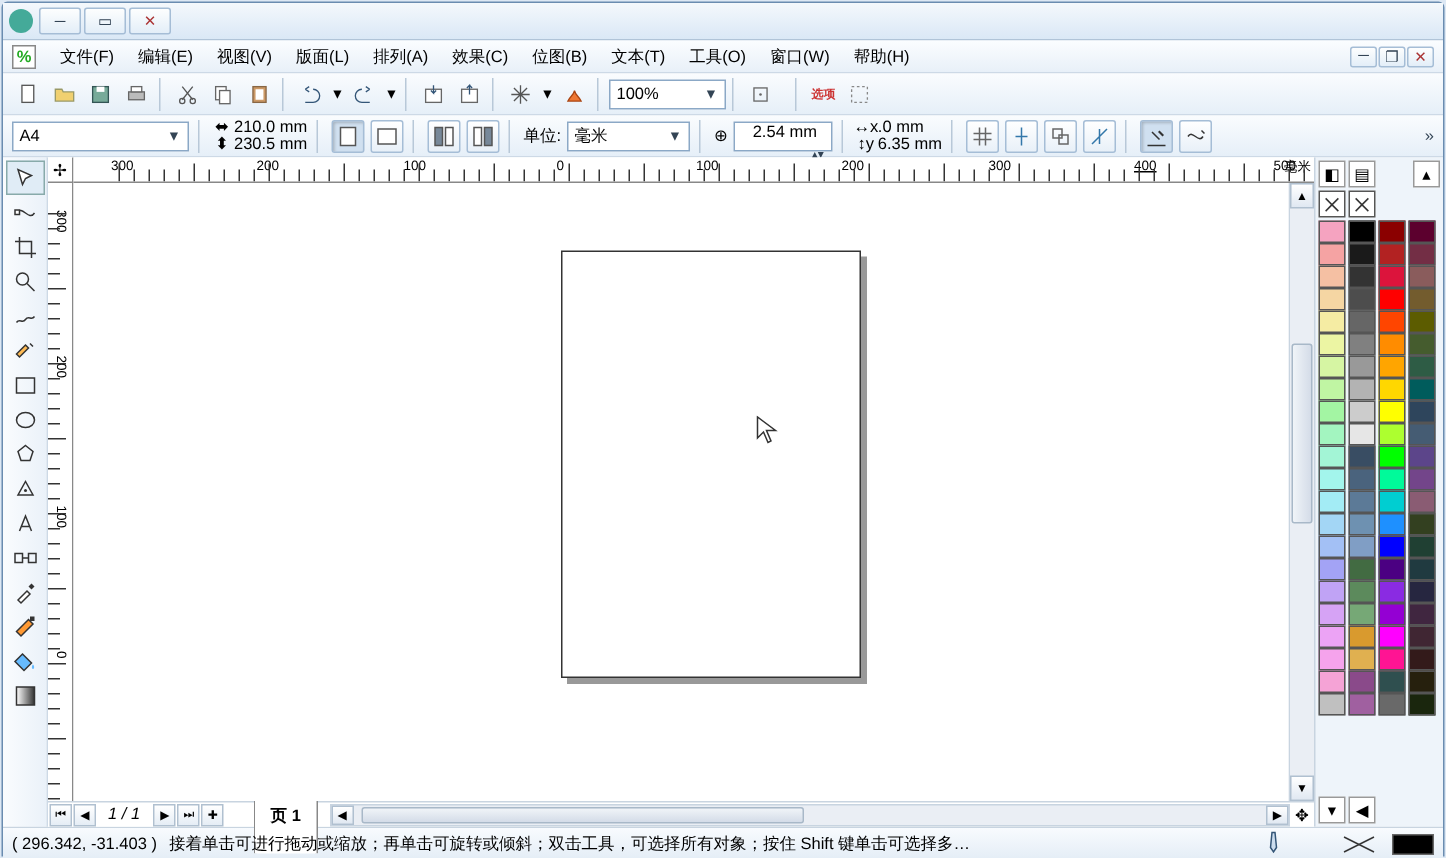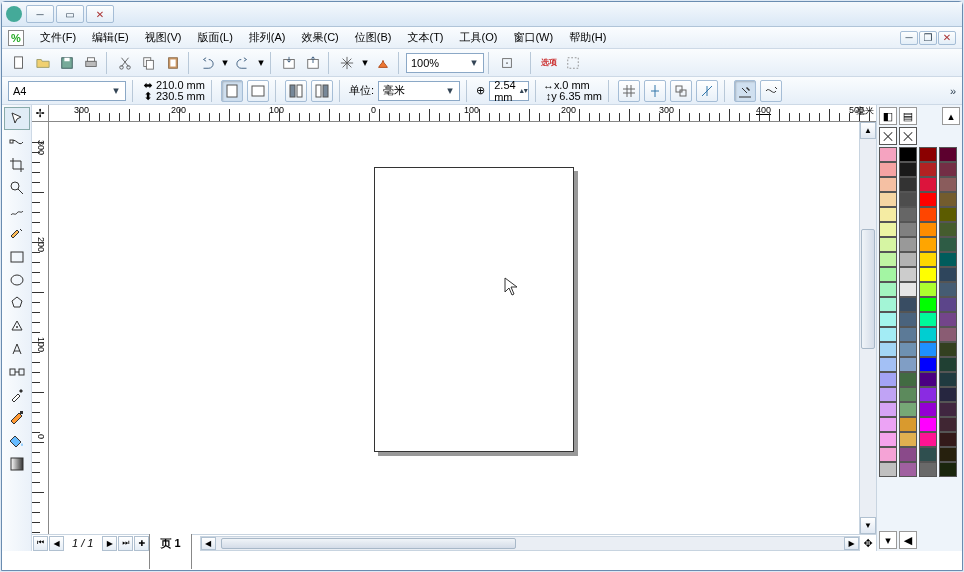--- a/index.html
+++ b/index.html
@@ -47,21 +47,21 @@
 .page{ position:absolute; left:325px; top:45px; width:200px; height:285px; background:#fff; border:1px solid #333;}
 .page-shadow{ position:absolute; left:329px; top:49px; width:200px; height:285px; background:#999;}
 .cursor-arrow{ position:absolute; left:455px; top:155px; }
 .vsbar{ width:17px; background:#eaeef4; border-left:1px solid #c8d4e0; display:flex; flex-direction:column;}
 .vsbar .up,.vsbar .dn{ height:17px; border:1px solid #b0c0d0; background:linear-gradient(#fff,#e0e8f2); display:flex; align-items:center; justify-content:center; font-size:8px;}
 .vsbar .track{ flex:1; position:relative;}
 .vsbar .thumb{ position:absolute; left:1px; right:1px; top:90px; height:120px; background:linear-gradient(90deg,#f0f4f8,#d4dce8); border:1px solid #a8b8c8; border-radius:2px;}
 .pagebar{ height:17px; display:flex; align-items:center; border-top:1px solid #c8d4e0; background:#fff;}
 .pagebtn{ width:15px; height:15px; border:1px solid #b0c0d0; background:linear-gradient(#fff,#e5edf5); display:flex; align-items:center; justify-content:center; font-size:8px; cursor:pointer; margin-left:1px;}
 .pgcount{ padding:0 8px;font-style:italic;}
-.pgtab{ padding:18px 10px; border:1px solid #888; border-bottom:none; background:#fff; margin-left:0; font-weight:bold; border-radius:3px 3px 0 0;}
+.pgtab{ padding:18px 10px; border:1px solid #888; border-bottom:none; background:#fff; margin-left:20px; font-weight:bold; border-radius:3px 3px 0 0;}
 .hsbar{ flex:1; height:15px; background:#eaeef4; margin-left:8px; border:1px solid #c8d4e0; position:relative;}
 .hsbar .lt,.hsbar .rt{ width:15px; height:13px; position:absolute; top:0; border:1px solid #b0c0d0; background:linear-gradient(#fff,#e0e8f2); display:flex; align-items:center; justify-content:center; font-size:8px;}
 .hsbar .lt{left:0;} .hsbar .rt{right:0;}
 .hsbar .hthumb{ position:absolute; top:1px; bottom:1px; left:20px; width:295px; background:linear-gradient(#f0f4f8,#d4dce8); border:1px solid #a8b8c8; border-radius:2px;}
 .palette-area{ width:86px; background:#eef4fa; border-left:1px solid #c8d4e0; padding:2px; display:flex; flex-direction:column; gap:2px;}
 .pal-top{ display:flex; gap:2px;}
 .pal-ico{ width:18px; height:18px; border:1px solid #999; background:#fff; display:flex; align-items:center; justify-content:center;}
 .swatches{ display:flex; gap:2px;}
 .swcol{ display:flex; flex-direction:column; gap:0;}
 .sw{ width:18px; height:15px; border:1px solid #555; cursor:pointer;}
@@ -251,21 +251,21 @@
         </svg>
       </div>
     <div class="sep"></div>
     <span>单位:</span>
     <div class="combo" style="width:82px;">
       <span>毫米</span>
       <span class="dd" style="margin-left:auto;">▾</span>
     </div>
     <div class="sep"></div>
     <span>⊕</span>
-    <div class="combo" style="width:40px;">
+    <div class="combo" style="width:66px;flex-direction:column;">
       <span>2.54 mm</span>
       <span class="dd" style="margin-left:auto;font-size:8px;">▴▾</span>
     </div>
     <div class="sep"></div>
     <div class="dim-box">
       <div class="dim-row">
           <span class="dim-ico">↔x</span>
           <span>.0 mm</span>
         </div>
       <div class="dim-row">
@@ -696,13 +696,28 @@
             <div class="sw" style="background: rgb(26, 38, 13);"></div>
           </div>
       </div>
       <div style="display:flex;gap:2px;margin-top:auto;">
         <div class="pal-ico">▾</div>
         <div class="pal-ico">◀</div>
       </div>
     </div>
   </div>
 
+  <div class="status">
+    <span>( 296.342, -31.403 )</span>
+    <span style="flex:1;overflow:hidden;white-space:nowrap;text-overflow:ellipsis;">接着单击可进行拖动或缩放；再单击可旋转或倾斜；双击工具，可选择所有对象；按住 Shift 键单击可选择多…</span>
+    <span><svg width="14" height="16" viewBox="0 0 14 16">
+          <path d="M6 2l2 0 1 10-2 3-2-3z" fill="#cde" stroke="#357"></path>
+        </svg></span>
+    <span style="width:20px;"></span>
+    <div class="nofill">
+        <svg width="24" height="14">
+          <line x1="2" y1="12" x2="22" y2="2" stroke="#333"></line>
+          <line x1="2" y1="2" x2="22" y2="12" stroke="#333"></line>
+        </svg>
+      </div>
+    <div class="fill-box"></div>
+  </div>
 </div>
 
 </body></html>

